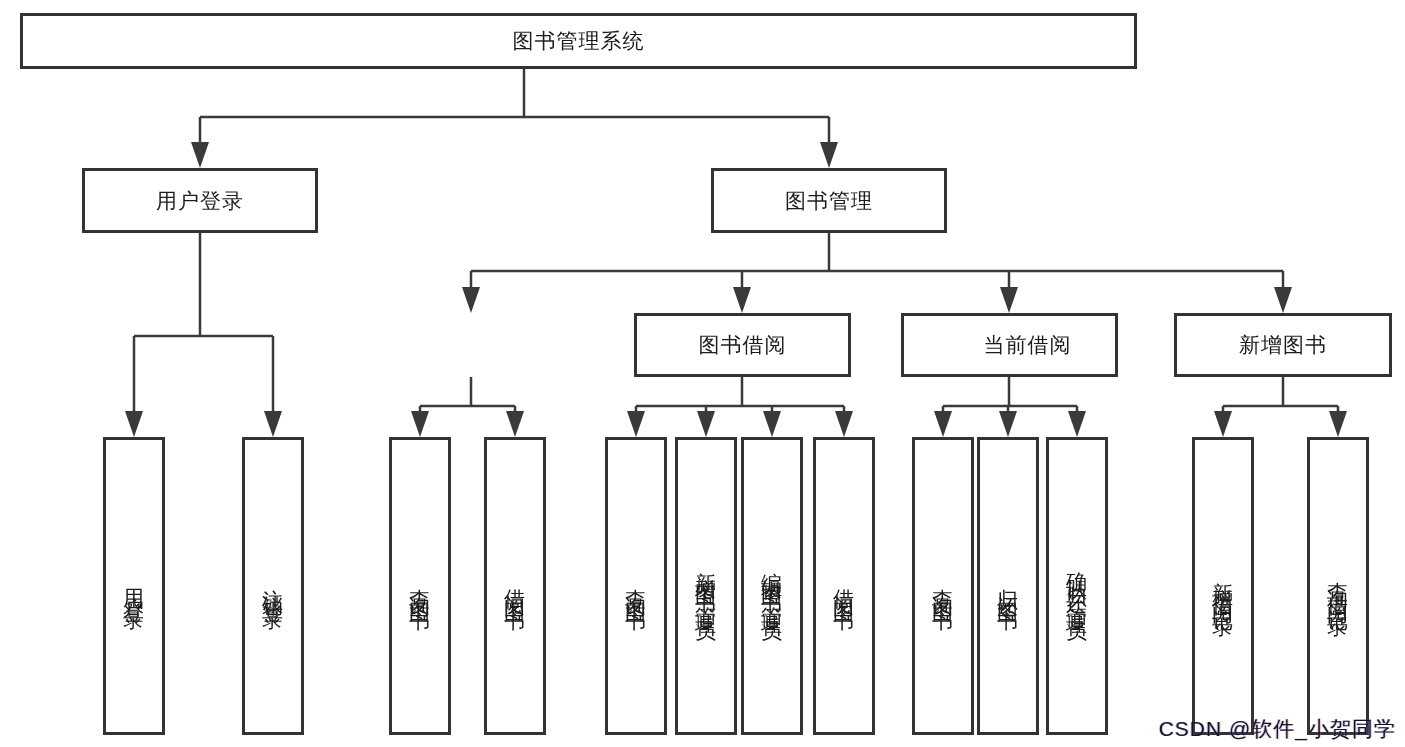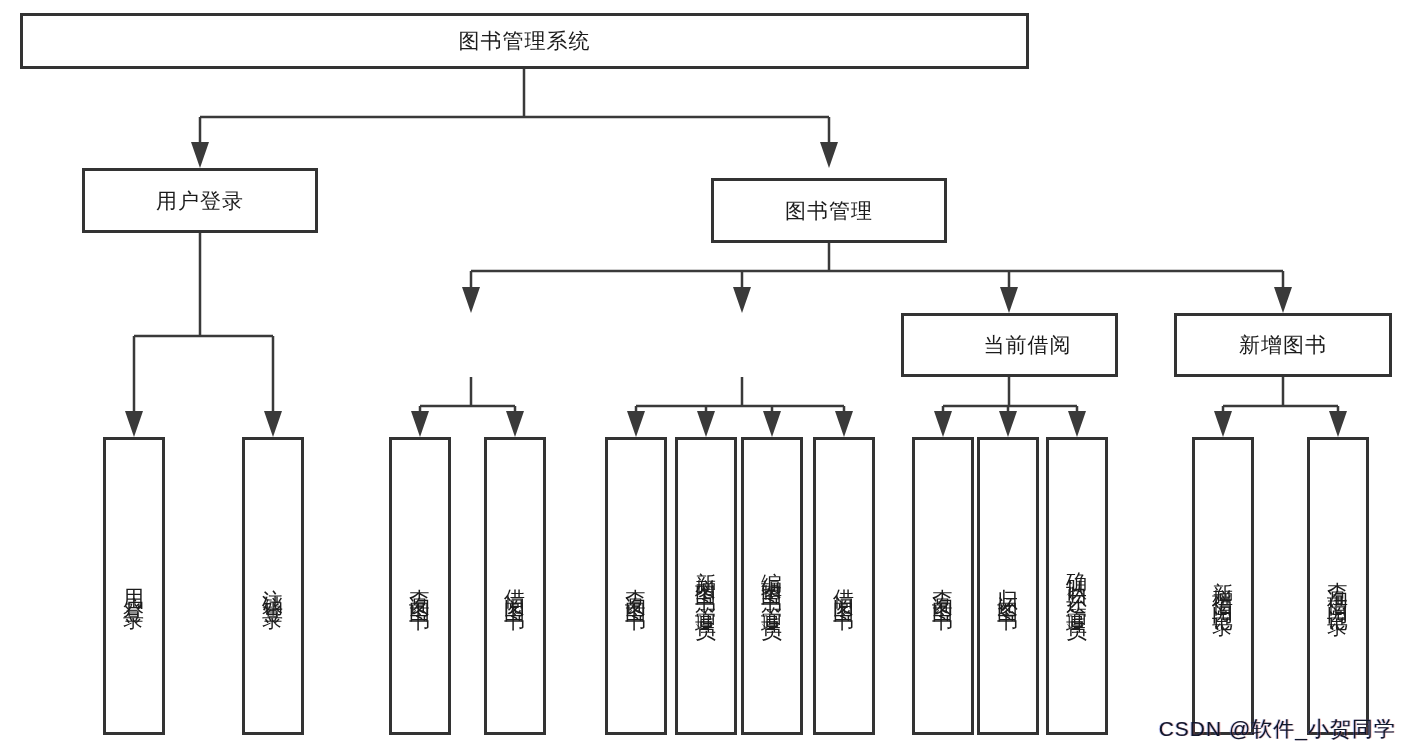--- a/index.html
+++ b/index.html
@@ -85,25 +85,26 @@
       <polygon points="763,411 781,411 772,437"></polygon>
       <polygon points="835,411 853,411 844,437"></polygon>
       <polygon points="934,411 952,411 943,437"></polygon>
       <polygon points="999,411 1017,411 1008,437"></polygon>
       <polygon points="1068,411 1086,411 1077,437"></polygon>
       <polygon points="1214,411 1232,411 1223,437"></polygon>
       <polygon points="1329,411 1347,411 1338,437"></polygon>
     </g>
   </svg>
 
-  <div class="node" style="left:20px; top:13px; width:1009px; height:56px;text-align:right;">图书管理系统</div>
+  <div class="node" style="left:20px; top:13px; width:1117px; height:56px;text-align:right;">图书管理系统</div>
 
   <div class="node" style="left:82px; top:168px; width:236px; height:65px;">用户登录</div>
-  <div class="node" style="left:711px; top:178px; width:236px; height:65px;">图书管理</div>
+  <div class="node" style="left:711px; top:168px; width:236px; height:65px;">图书管理</div>
 
+  <div class="node" style="left:634px; top:313px; width:217px; height:64px;">图书借阅</div>
   <div class="node" style="left:901px; top:313px; width:217px; height:64px;padding-left:36px;">当前借阅</div>
   <div class="node" style="left:1174px; top:313px; width:218px; height:64px;">新增图书</div>
 
   <div class="node node-v" style="left:103px; top:437px; width:62px; height:298px;">用户登录</div>
   <div class="node node-v" style="left:242px; top:437px; width:62px; height:298px;">注销登录</div>
 
   <div class="node node-v" style="left:389px; top:437px; width:62px; height:298px;">查询图书</div>
   <div class="node node-v" style="left:484px; top:437px; width:62px; height:298px;">借阅图书</div>
 
   <div class="node node-v" style="left:605px; top:437px; width:62px; height:298px;">查询图书</div>

